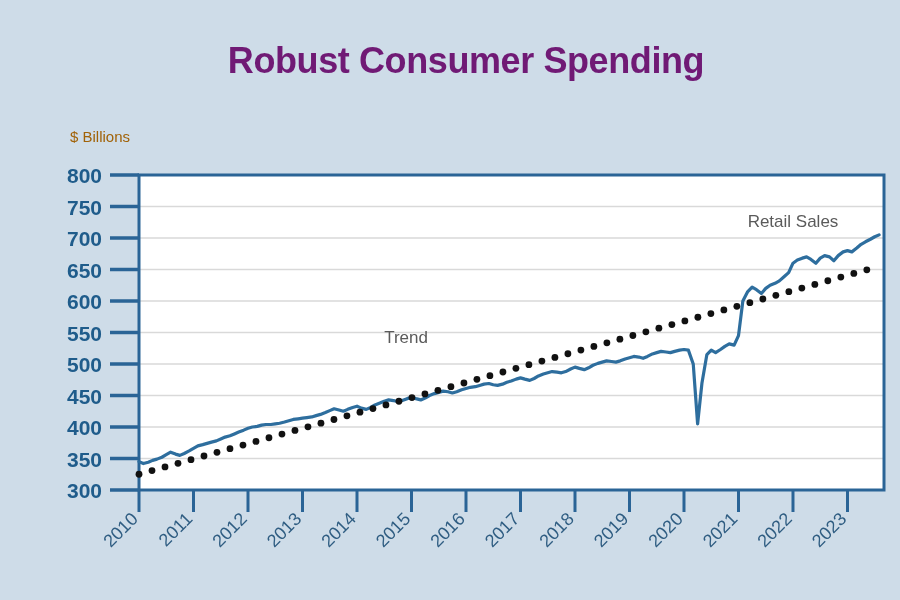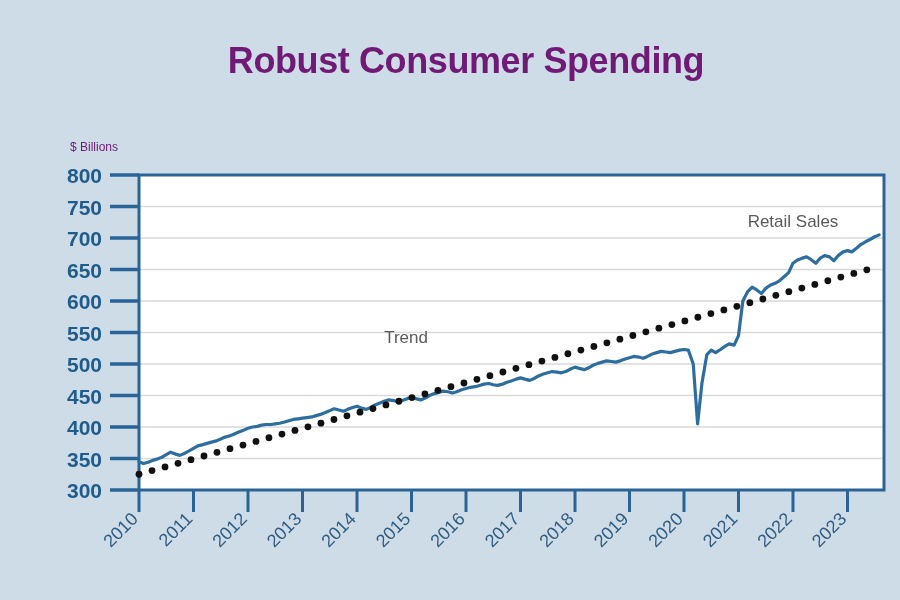--- a/index.html
+++ b/index.html
@@ -26,24 +26,24 @@
     width: 900px;
     text-align: center;
     font-size: 36px;
     font-weight: bold;
     color: #701a75;
     letter-spacing: -0.4px;
     white-space: nowrap;
   }
   #axis-unit-label {
     position: absolute;
-    top: 140px;
+    top: 128px;
     left: 70px;
-    font-size: 12px;
-    color: #701a75;
+    font-size: 15px;
+    color: #a16207;
   }
   #plot-svg {
     position: absolute;
     top: 0;
     left: 0;
   }
   .ytick-label {
     font-family: "Liberation Sans", sans-serif;
     font-size: 21px;
     font-weight: bold;

